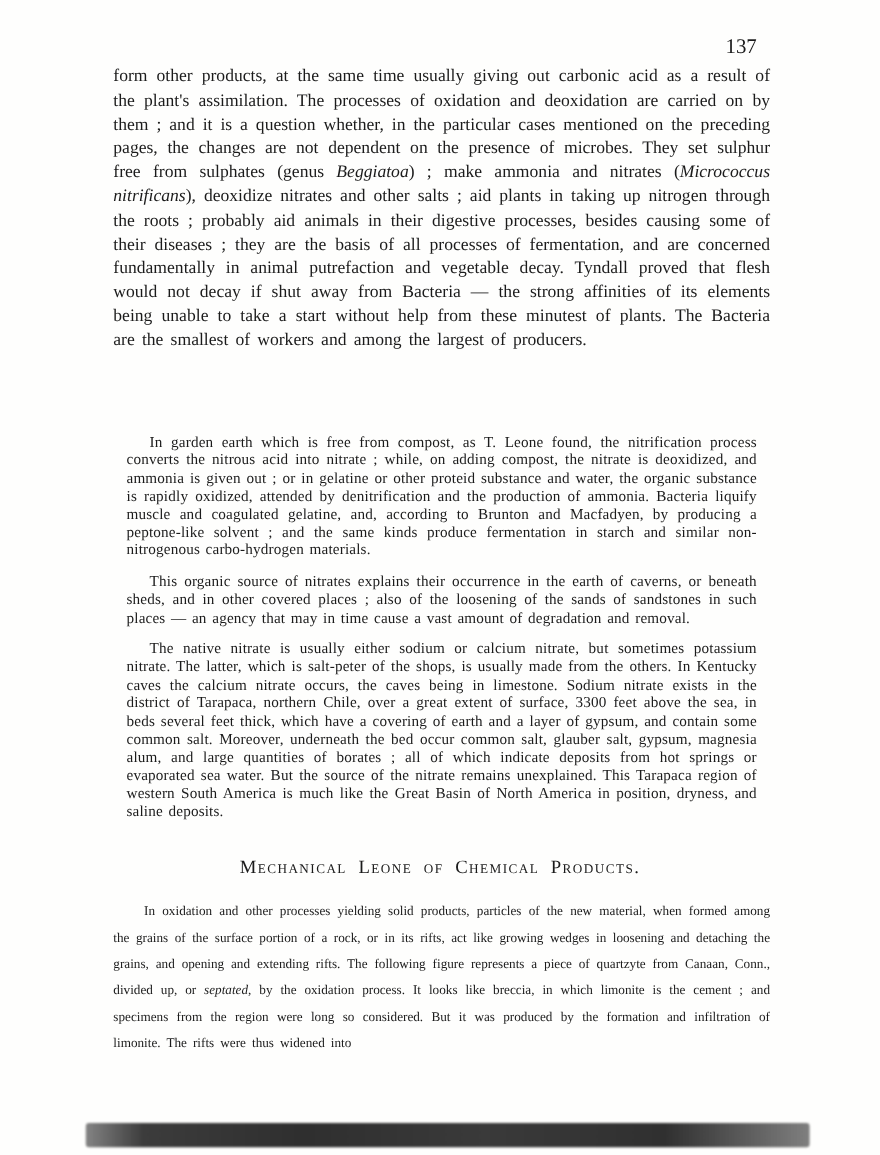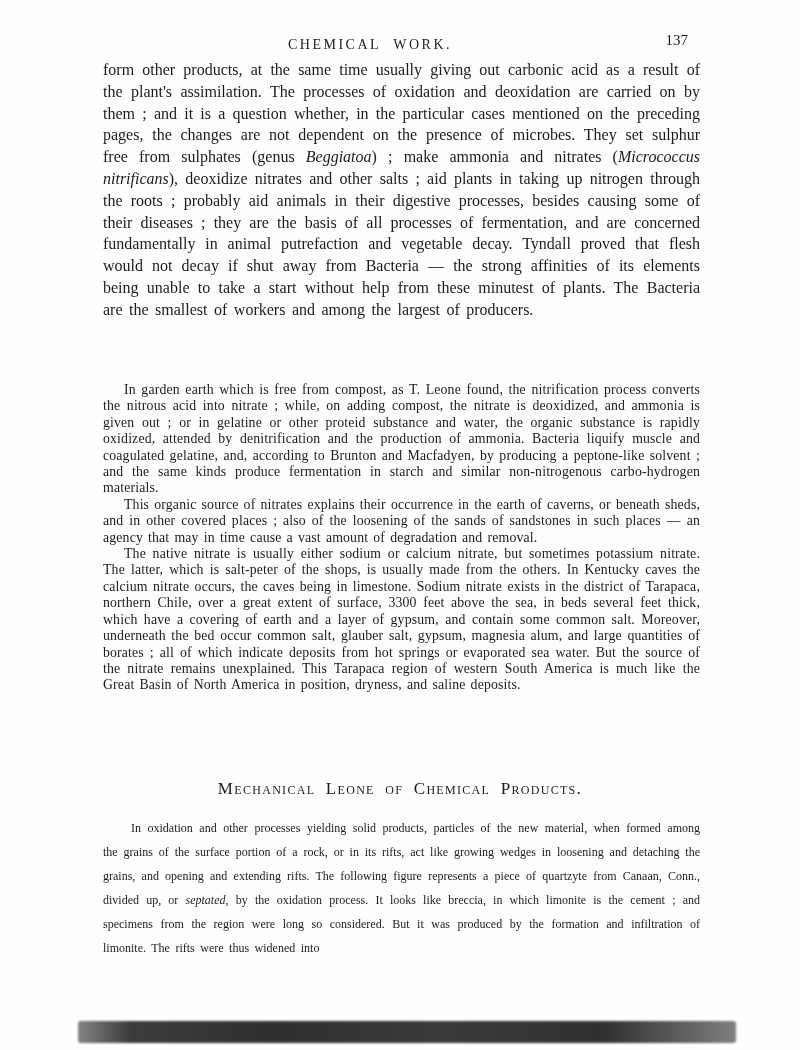--- a/index.html
+++ b/index.html
@@ -25,21 +25,21 @@
     text-align: center;
     font-size: 14px;
     letter-spacing: 2.5px;
     word-spacing: 7px;
     color: #222;
   }
   .page-number {
     position: absolute;
     top: 32px;
     right: 112px;
-    font-size: 15px;
+    font-size: 19px;
     color: #1b1b1b;
   }
   .text-col {
     position: absolute;
     left: 103px;
     width: 597px;
     text-align: justify;
   }
   .main-para-1 {
     top: 59px;
@@ -48,21 +48,21 @@
     word-spacing: 2.5px;
   }
   .fine-print {
     top: 382px;
     font-size: 13.8px;
     line-height: 16.4px;
     word-spacing: 1.5px;
     letter-spacing: 0.15px;
   }
   .fine-print p {
-    margin: 0;
+    margin: 12px;
     text-indent: 21px;
   }
   .section-heading {
     position: absolute;
     top: 779px;
     left: 0;
     width: 800px;
     margin: 0;
     text-align: center;
     font-size: 17px;
@@ -102,21 +102,20 @@
       #303030 80%,
       rgba(95,95,95,0.8) 100%);
     filter: blur(1.2px);
   }
 </style>
 </head>
 <body>
 
 <div class="page">
 
-  <div class="running-head">CHEMICAL WORK.</div>
 
   <div class="page-number">137</div>
 
   <div class="text-col main-para-1">
     <p><span>form other products, at the same time usually giving out carbonic acid as a result of the plant's assimilation.  The processes of oxidation and deoxidation are carried on by them ; and it is a question whether, in the particular cases mentioned on the preceding pages, the changes are not dependent on the presence of microbes.  They set sulphur free from sulphates (genus </span><span class="italic">Beggiatoa</span><span>) ; make ammonia and nitrates (</span><span class="italic">Micrococcus nitrificans</span><span>), deoxidize nitrates and other salts ; aid plants in taking up nitrogen through the roots ; probably aid animals in their digestive processes, besides causing some of their diseases ; they are the basis of all processes of fermentation, and are concerned fundamentally in animal putrefaction and vegetable decay.  Tyndall proved that flesh would not decay if shut away from Bacteria — the strong affinities of its elements being unable to take a start without help from these minutest of plants.  The Bacteria are the smallest of workers and among the largest of producers.</span></p>
   </div>
 
   <div class="text-col fine-print">
     <p>In garden earth which is free from compost, as T. Leone found, the nitrification process converts the nitrous acid into nitrate ;  while, on adding compost, the nitrate is deoxidized, and ammonia is given out ;  or in gelatine or other proteid substance and water, the organic substance is rapidly oxidized, attended by denitrification and the production of ammonia. Bacteria liquify muscle and coagulated gelatine, and, according to Brunton and Macfadyen, by producing a peptone-like solvent ; and the same kinds produce fermentation in starch and similar non-nitrogenous carbo-hydrogen materials.</p>
     <p>This organic source of nitrates explains their occurrence in the earth of caverns, or beneath sheds, and in other covered places ; also of the loosening of the sands of sandstones in such places — an agency that may in time cause a vast amount of degradation and removal.</p>

